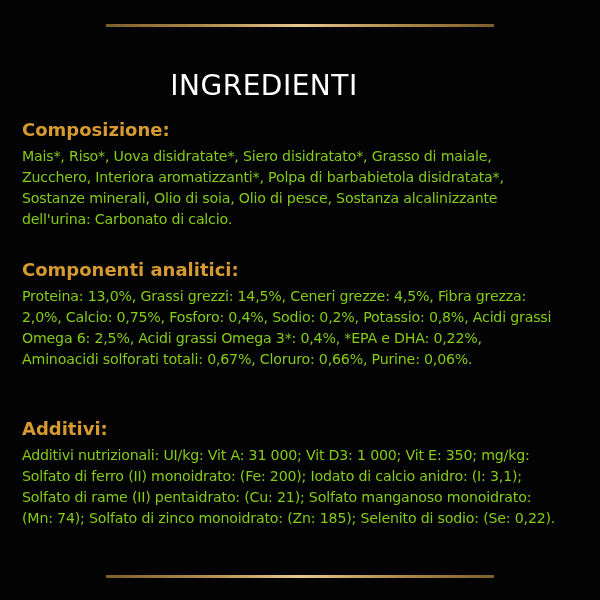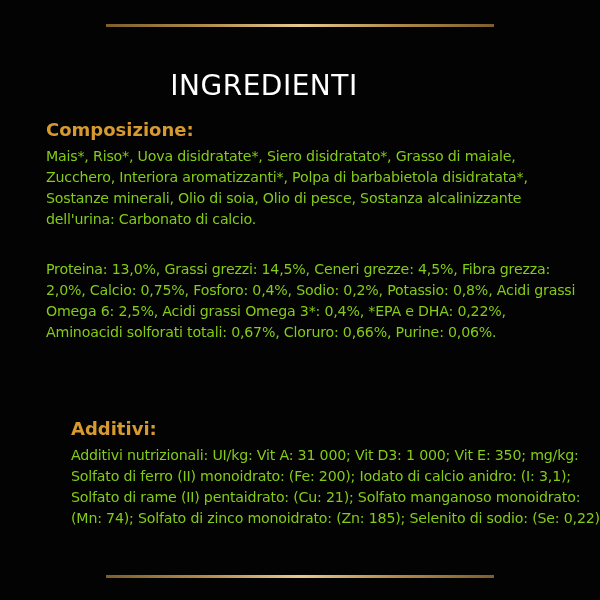--- a/index.html
+++ b/index.html
@@ -31,54 +31,55 @@
       left: 0;
       width: 528px;
       text-align: center;
       font-size: 28px;
       letter-spacing: 0.5px;
       color: #ffffff;
       font-weight: normal;
     }
     .section {
       position: absolute;
-      left: 46px;
+      left: 22px;
       width: 540px;
     }
     .section-heading {
       color: #d69a30;
       font-size: 18px;
       font-weight: bold;
       margin: 0 0 5px 0;
       line-height: 22px;
     }
     .section-body {
       font-size: 14.2px;
       line-height: 21px;
       color: #84cc16;
       margin: 0;
       letter-spacing: -0.2px;
     }
     #sec-composizione { top: 119px; }
     #sec-analitici { top: 259px; }
-    #sec-additivi { top: 418px; margin-left: 25px; }
+    #sec-additivi { top: 418px; }
   </style>
 </head>
 <body>
 
 <div class="gold-line top"></div>
 
 <h1 class="title">INGREDIENTI</h1>
 
 <div class="section" id="sec-composizione">
   <h2 class="section-heading">Composizione:</h2>
   <p class="section-body">Mais*, Riso*, Uova disidratate*, Siero disidratato*, Grasso di maiale, Zucchero, Interiora aromatizzanti*, Polpa di barbabietola disidratata*, Sostanze minerali, Olio di soia, Olio di pesce, Sostanza alcalinizzante dell'urina: Carbonato di calcio.</p>
 </div>
 
 <div class="section" id="sec-analitici">
+  <h2 class="section-heading">Componenti analitici:</h2>
   <p class="section-body">Proteina: 13,0%, Grassi grezzi: 14,5%, Ceneri grezze: 4,5%, Fibra grezza: 2,0%, Calcio: 0,75%, Fosforo: 0,4%, Sodio: 0,2%, Potassio: 0,8%, Acidi grassi Omega 6: 2,5%, Acidi grassi Omega 3*: 0,4%, *EPA e DHA: 0,22%, Aminoacidi solforati totali: 0,67%, Cloruro: 0,66%, Purine: 0,06%.</p>
 </div>
 
 <div class="section" id="sec-additivi">
   <h2 class="section-heading">Additivi:</h2>
   <p class="section-body">Additivi nutrizionali: UI/kg: Vit A: 31 000; Vit D3: 1 000; Vit E: 350; mg/kg: Solfato di ferro (II) monoidrato: (Fe: 200); Iodato di calcio anidro: (I: 3,1); Solfato di rame (II) pentaidrato: (Cu: 21); Solfato manganoso monoidrato: (Mn: 74); Solfato di zinco monoidrato: (Zn: 185); Selenito di sodio: (Se: 0,22).</p>
 </div>
 
 <div class="gold-line bottom"></div>
 

